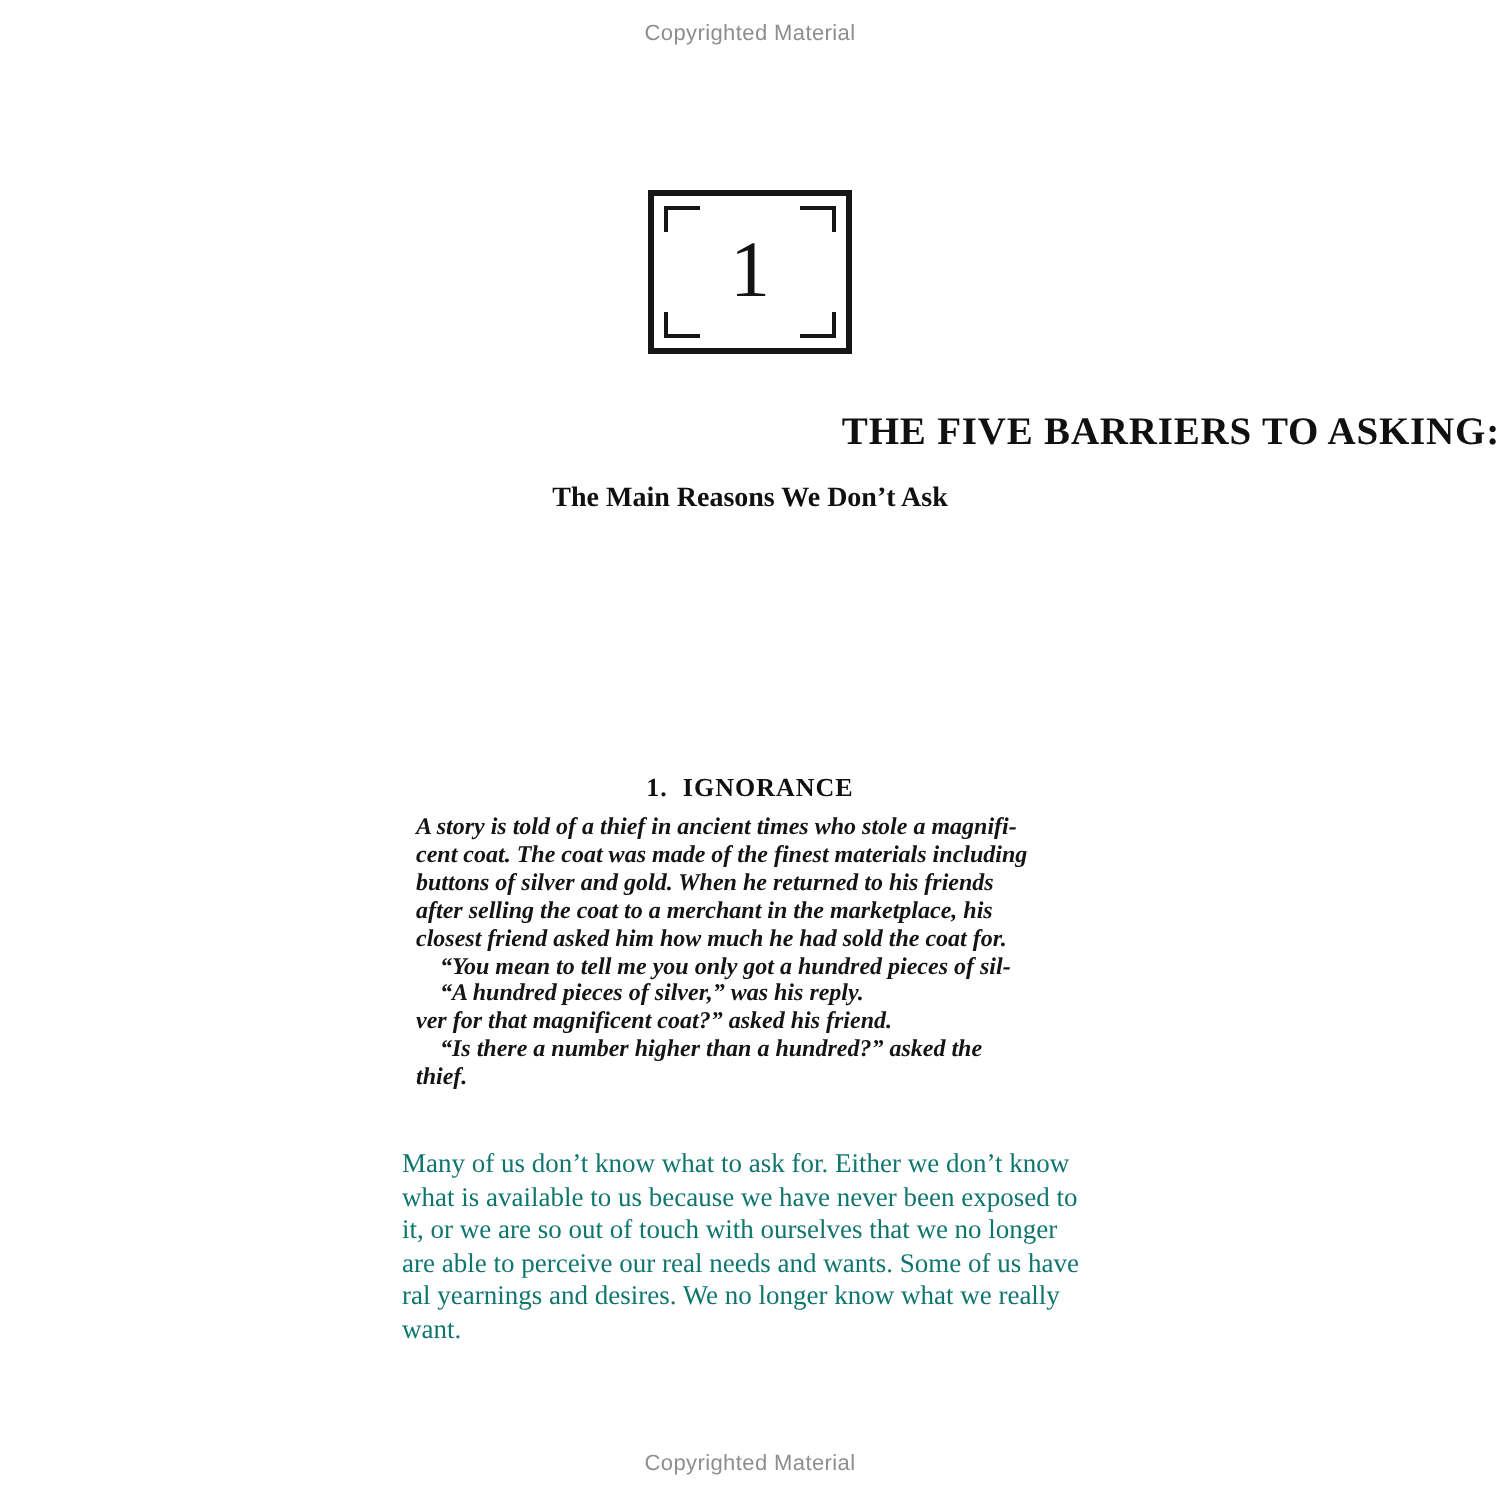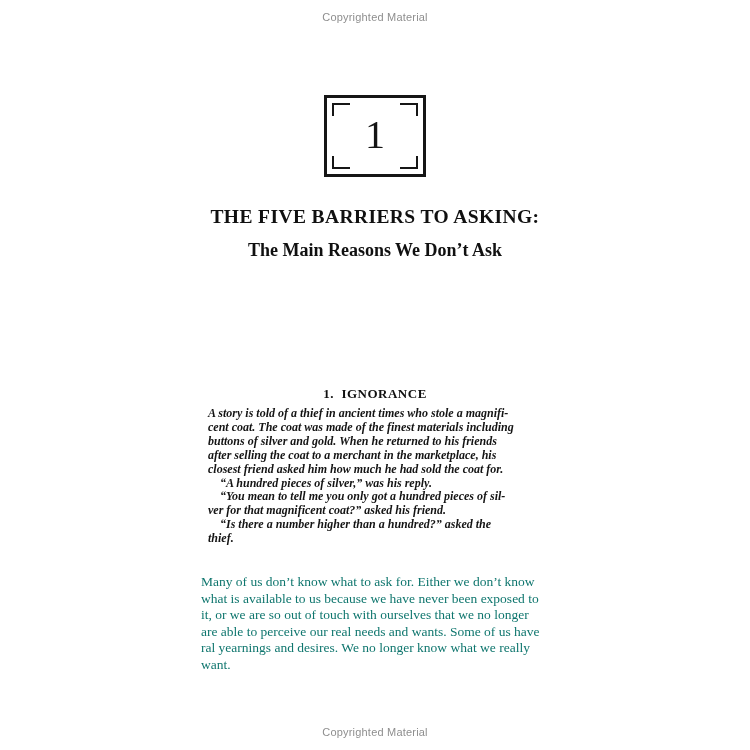--- a/index.html
+++ b/index.html
@@ -53,34 +53,34 @@
   .corner.tl { top: 5px; left: 5px; border-top: 2px solid #161616; border-left: 2px solid #161616; }
   .corner.tr { top: 5px; right: 5px; border-top: 2px solid #161616; border-right: 2px solid #161616; }
   .corner.bl { bottom: 5px; left: 5px; border-bottom: 2px solid #161616; border-left: 2px solid #161616; }
   .corner.br { bottom: 5px; right: 5px; border-bottom: 2px solid #161616; border-right: 2px solid #161616; }
 
   .chapter-title {
     position: absolute;
     top: 206px;
     left: 0;
     width: 100%;
-    text-align: center;
+    text-align: right;
     font-weight: bold;
     font-size: 19.5px;
     letter-spacing: 0.4px;
     color: #101010;
   }
   .chapter-subtitle {
     position: absolute;
     top: 238px;
     left: 0;
     width: 100%;
     text-align: center;
     font-weight: bold;
-    font-size: 18px;
+    font-size: 14px;
     line-height: 24px;
     color: #101010;
   }
   .section-heading {
     position: absolute;
     top: 386px;
     left: 0;
     width: 100%;
     text-align: center;
     font-weight: bold;
@@ -139,22 +139,22 @@
     </div>
 
   <div class="section-heading">1.  IGNORANCE</div>
 
   <div class="story-block">
       <div class="line">A story is told of a thief in ancient times who stole a magnifi-</div>
       <div class="line">cent coat. The coat was made of the finest materials including</div>
       <div class="line">buttons of silver and gold. When he returned to his friends</div>
       <div class="line">after selling the coat to a merchant in the marketplace, his</div>
       <div class="line">closest friend asked him how much he had sold the coat for.</div>
+      <div class="line">    “You mean to tell me you only got a hundred pieces of sil-</div>
       <div class="line">    “A hundred pieces of silver,” was his reply.</div>
-      <div class="line">    “You mean to tell me you only got a hundred pieces of sil-</div>
       <div class="line">ver for that magnificent coat?” asked his friend.</div>
       <div class="line">    “Is there a number higher than a hundred?” asked the</div>
       <div class="line">thief.</div>
     </div>
 
   <div class="body-block">
       <div class="line">Many of us don’t know what to ask for. Either we don’t know</div>
       <div class="line">what is available to us because we have never been exposed to</div>
       <div class="line">it, or we are so out of touch with ourselves that we no longer</div>
       <div class="line">are able to perceive our real needs and wants. Some of us have</div>

